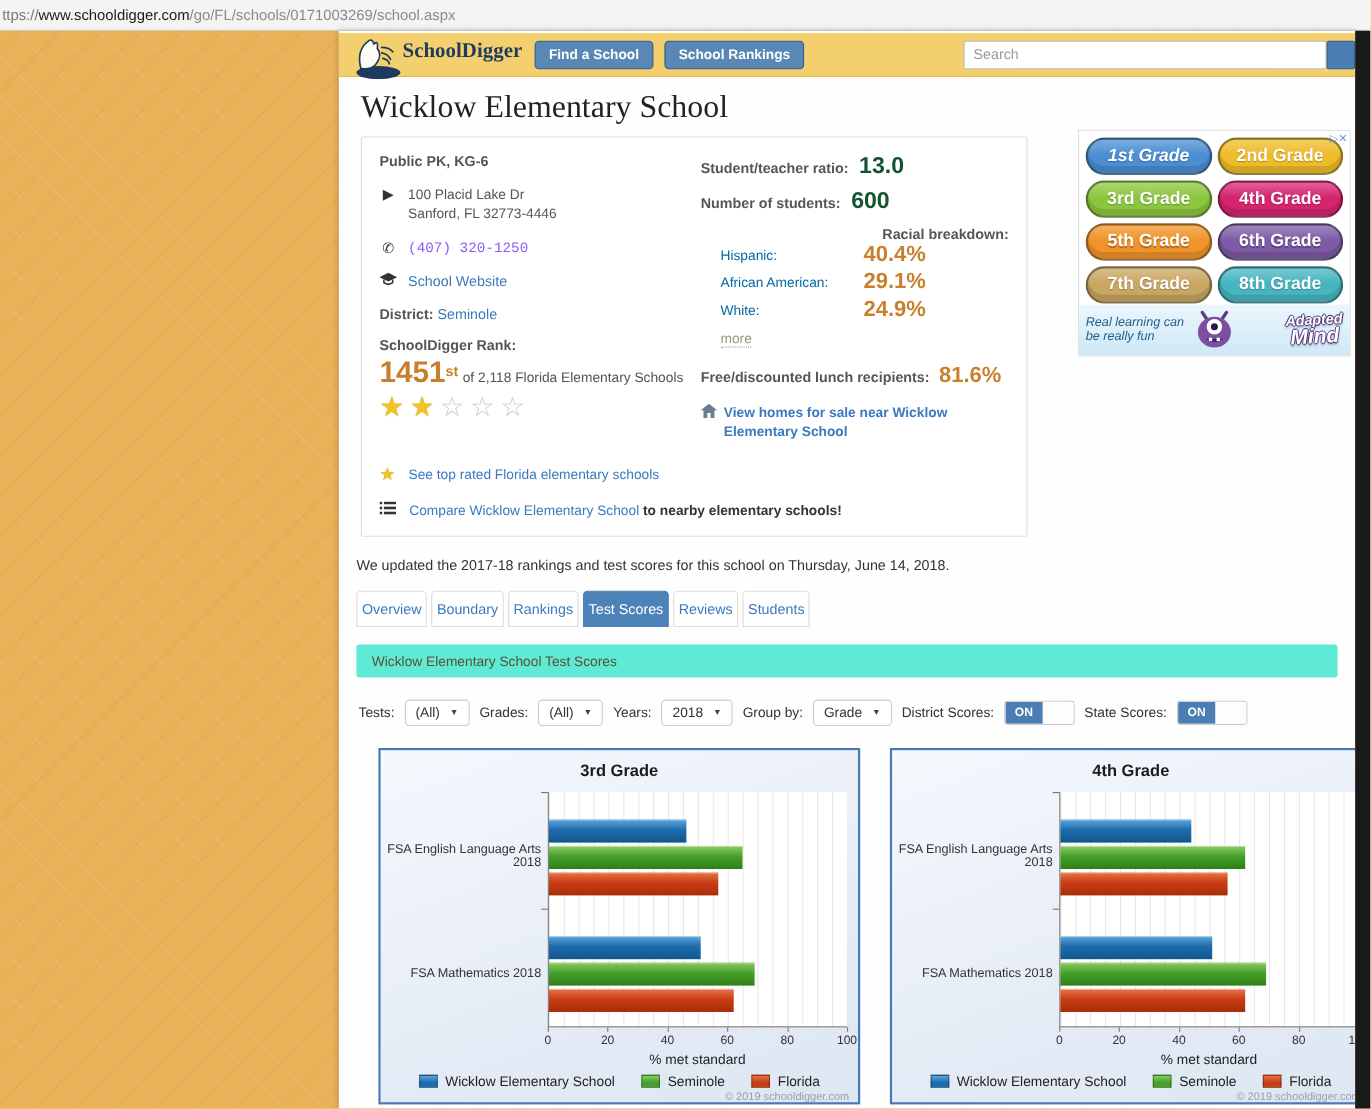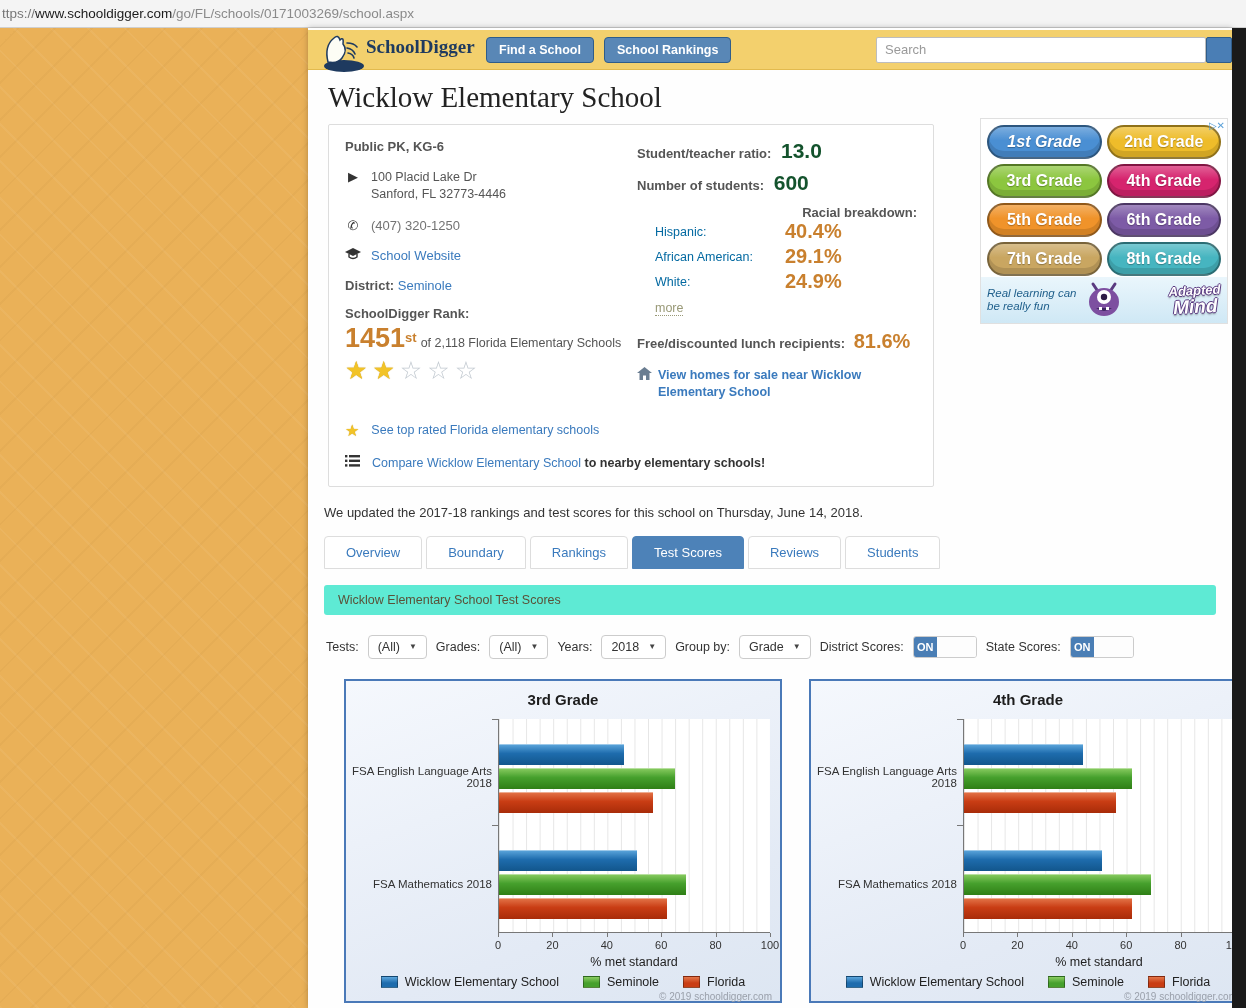--- a/index.html
+++ b/index.html
@@ -37,21 +37,21 @@
   
   .info-box { position:relative; width:606px; margin-left:8px; border:1px solid #ddd; border-radius:2px; background:#fff; padding:14px 16px 16px; font-size:13px; color:#444; }
   .info-cols { display:flex; }
   .info-left { width:300px; }
   .info-right { flex:1; }
   .bold-label { font-weight:bold; color:#555; }
   .school-type { margin-bottom:15px; }
   .icon-row { display:flex; gap:10px; margin-bottom:15px; align-items:flex-start; }
   .mini-icon { width:16px; text-align:center; color:#333; flex:0 0 16px; }
   .addr { color:#555; font-size:12.5px; line-height:1.35; }
-  .phone-txt { color:#737373; }
+  .phone-txt { color:#8b5cf6;font-family:Liberation Mono, monospace; }
   a.lnk { color:#3a7abd; text-decoration:none; cursor:pointer; }
   .district-row { margin-bottom:13px; }
   .rank-label { margin-bottom:2px; }
   .rank-line { margin-bottom:4px; }
   .rank-num { font-size:27px; font-weight:bold; color:#c9802e; letter-spacing:0; }
   .rank-suf { font-size:13px; font-weight:bold; color:#c9802e; vertical-align:super; }
   .rank-of { font-size:12.5px; color:#555; margin-left:4px; }
   .stars { font-size:25px; letter-spacing:5px; line-height:1; margin-top:4px; }
   .star-f { color:#f2c327; text-shadow:0 0 1px #b98d12; }
   .star-e { color:#c3cad1; }
@@ -81,31 +81,31 @@
   .ad-bottom { position:absolute; left:0; bottom:0; width:100%; height:46px; background:linear-gradient(#eaf6fc,#cfe8f5); display:flex; align-items:center; padding:0 6px; gap:4px; }
   .ad-tag { font-size:11.5px; font-style:italic; color:#1f5f8b; line-height:1.15; width:92px; }
   .ad-brand { margin-left:auto; text-align:center; transform:rotate(-3deg); color:#fff; font-weight:bold; text-shadow:0 1px 0 #5a3a80, 1px 0 0 #5a3a80, 0 -1px 0 #5a3a80, -1px 0 0 #5a3a80, 0 2px 2px rgba(0,0,0,.35); }
   .ad-brand .b1 { font-size:13px; font-style:italic; display:block; line-height:.9; }
   .ad-brand .b2 { font-size:19px; font-style:italic; display:block; line-height:1; }
 
   .update-note { margin:18px 0 16px 4px; font-size:13px; color:#333; }
 
   
   .tabs { display:flex; gap:4px; margin-left:4px; }
-  .tab { padding:8px 21px; font-size:13px; color:#3a7abd; background:#fff; border:1px solid #ddd; border-radius:4px 4px 0 0; cursor:pointer; }
+  .tab { padding:8px 4px; font-size:13px; color:#3a7abd; background:#fff; border:1px solid #ddd; border-radius:4px 4px 0 0; cursor:pointer; }
   .tab.active { background:#4d82b8; border-color:#4d82b8; color:#fff; }
 
   .section-bar { margin:16px 4px 0; background:#5eead4; border-radius:3px; padding:8px 14px; font-size:12.5px; color:#5a5138; }
 
   
   .filters { display:flex; align-items:center; gap:9px; margin:20px 0 0 6px; font-size:12.5px; color:#333; }
   .fake-select { display:flex; align-items:center; gap:9px; border:1px solid #ccc; border-radius:4px; padding:4px 9px; background:#fff; color:#333; cursor:pointer; }
   .caret { font-size:8px; color:#444; }
   .toggle { display:flex; width:64px; height:22px; border:1px solid #ccc; border-radius:3px; background:#fff; overflow:hidden; cursor:pointer; }
-  .toggle-on { width:23px; background:#4a7eb5; color:#fff; font-weight:bold; font-size:11px; display:flex; align-items:center; justify-content:center; }
+  .toggle-on { width:34px; background:#4a7eb5; color:#fff; font-weight:bold; font-size:11px; display:flex; align-items:center; justify-content:center; }
   .toggle-off { flex:1; background:#fdfdfd; }
 
   
   .charts { display:flex; gap:27px; padding-left:24px; margin-top:20px; }
   .chart-panel { position:relative; width:438px; height:324px; flex:0 0 438px; border:2px solid #4a79b8; background:linear-gradient(160deg,#f5f8fd 0%,#e3eaf5 70%,#dde6f2 100%); }
   .chart-title { text-align:center; font-weight:bold; font-size:15px; color:#1c1c1c; margin-top:10px; }
   .plot { position:absolute; left:152px; top:38px; width:272px; height:214px; background:#fff; border-left:1.5px solid #777; border-bottom:1.5px solid #777; background-image:linear-gradient(to right,#e6e6e6 1px,transparent 1px); background-size:5% 100%; }
   .bar-group { position:relative; height:50%; display:flex; flex-direction:column; justify-content:center; padding-top:12px; gap:3px; }
   .bar-group::before { content:""; position:absolute; left:-7px; top:0; width:6px; height:1px; background:#777; }
   .bar { height:21px; box-shadow:inset 0 1px 0 rgba(255,255,255,.4); }

